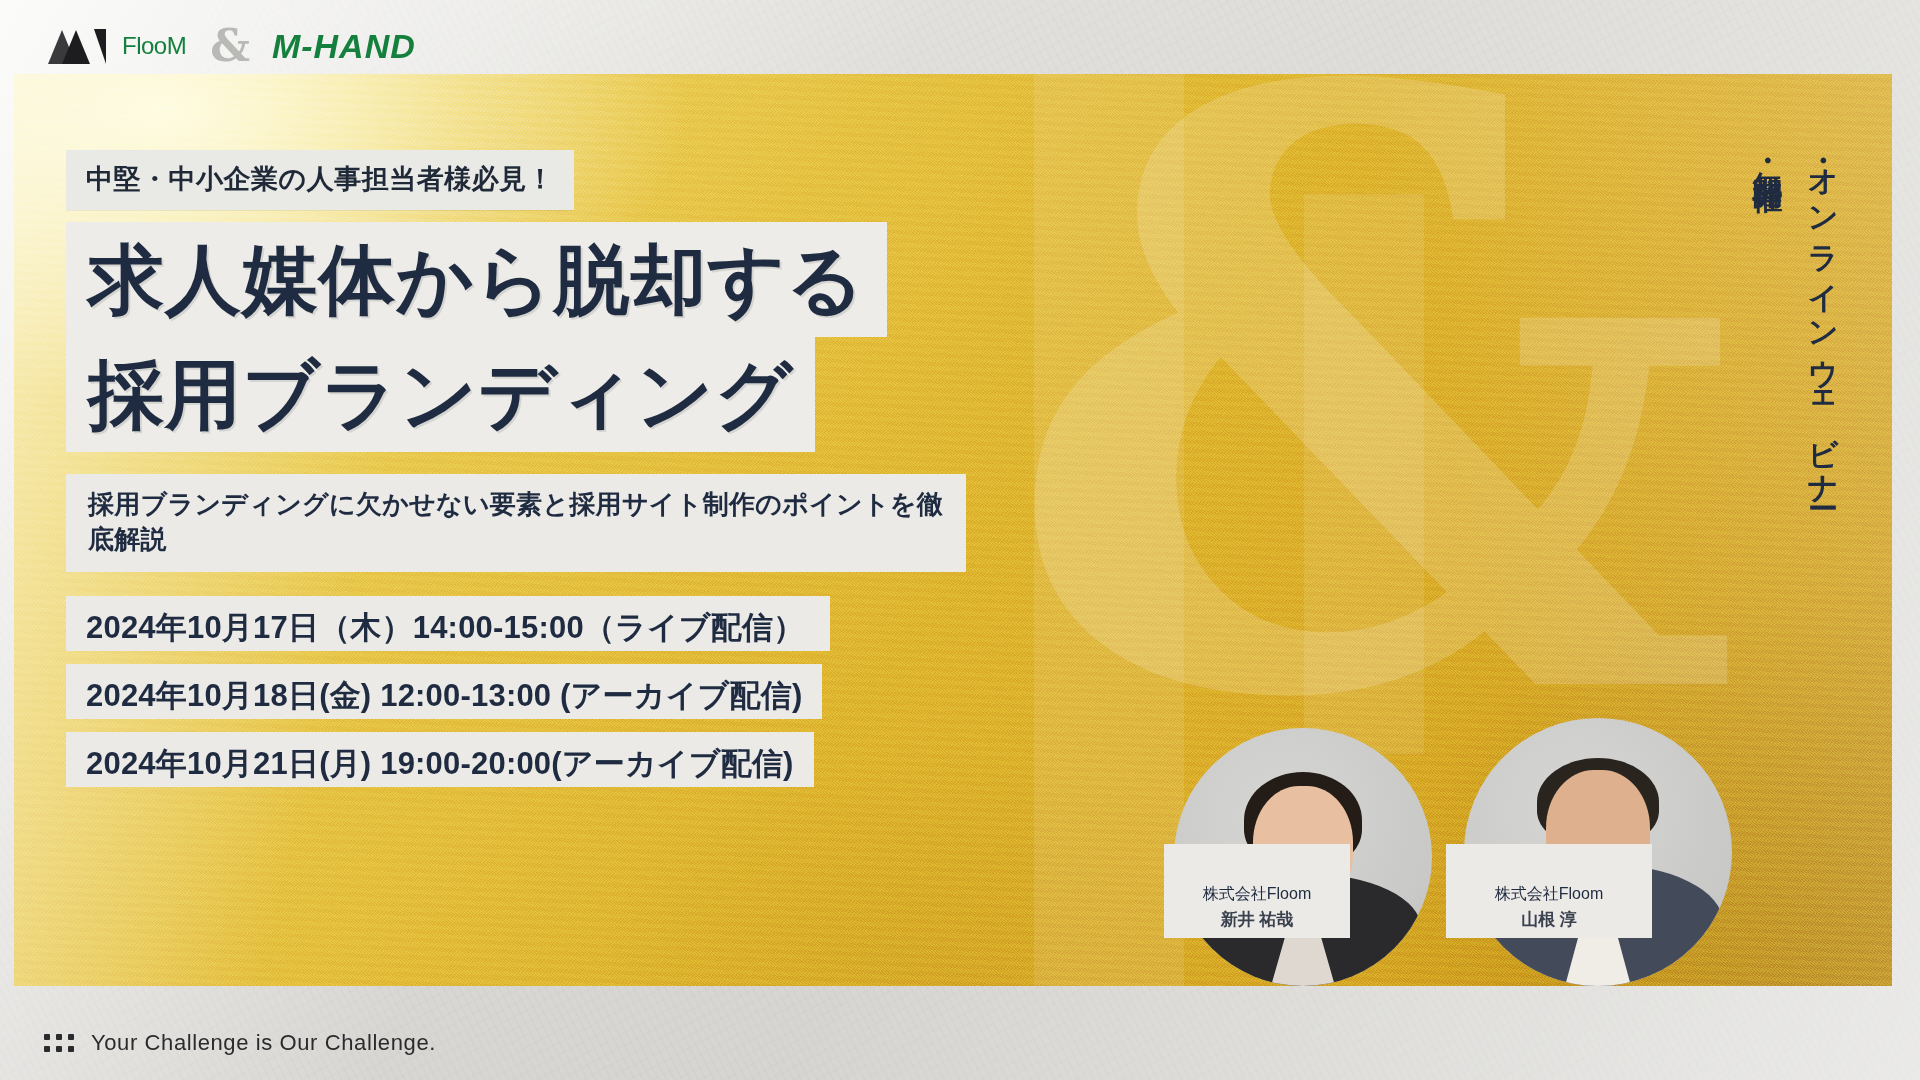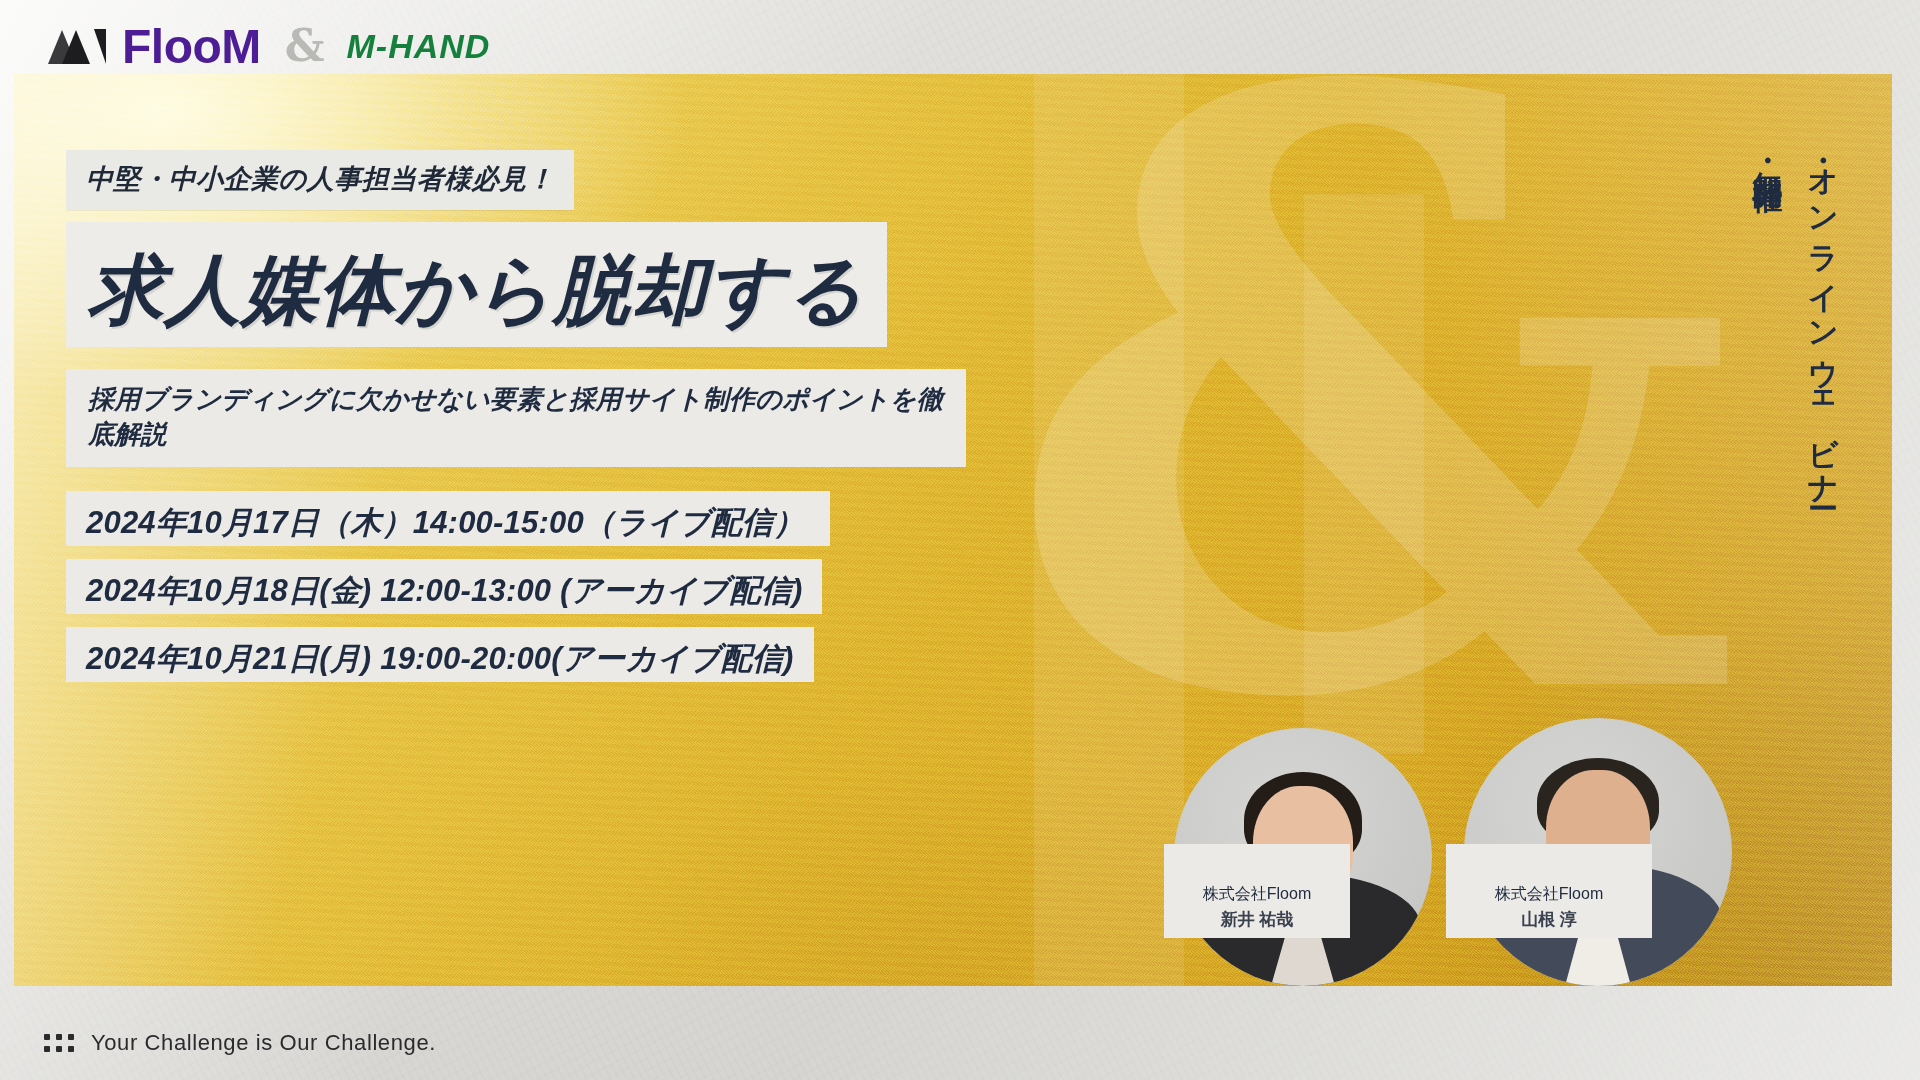--- a/index.html
+++ b/index.html
@@ -21,21 +21,21 @@
       linear-gradient(160deg,#e6e5e1 0%, #dcdbd7 40%, #d2d1cd 100%);
   }
 
   
   .header{
     position:absolute; top:0; left:0; width:1920px; height:92px;
     display:flex; align-items:center; padding-left:46px; gap:0;
   }
   .logo-mark{ width:62px; height:40px; position:relative; margin-right:14px; }
   .floom-word{
-    font-size:48px; font-weight:bold; color:#4c1d95; letter-spacing:-.5px;
+    font-size:24px; font-weight:normal; color:#15803d; letter-spacing:-.5px;
     font-family:"Liberation Sans",sans-serif;
   }
   .amp-sep{
     font-size:44px; font-weight:bold; color:#b9b9b6; margin:0 22px 0 24px;
     font-family:"DejaVu Serif",serif; line-height:1;
   }
   .mhand-word{
     font-size:34px; font-weight:bold; font-style:italic; color:#15803d;
     letter-spacing:1px; font-family:"Liberation Sans",sans-serif;
   }
@@ -71,34 +71,34 @@
     font-family:"DejaVu Serif",serif;
     color:rgba(255,255,255,.17);
     user-select:none; pointer-events:none;
   }
   .wm-band{
     position:absolute; pointer-events:none;
     background:rgba(255,255,255,.10);
   }
 
   
-  .content{ position:absolute; left:66px; top:150px; width:900px;font-style:italic; }
+  .content{ position:absolute; left:66px; top:150px; width:900px; }
 
   .chip{
     display:inline-block; background:#e9e9e6;
     padding:11px 20px 13px 20px;
     font-size:27px; font-weight:bold; color:#1f2937; letter-spacing:.5px;
     box-shadow:0 1px 0 rgba(0,0,0,.06);
   }
   .title-wrap{ margin-top:12px; }
   .title-line{
     display:inline-block; background:#edece9;
     color:#1f2b40; font-weight:bold;
     font-size:76px; line-height:1.17; letter-spacing:1px;
-    padding:24px 22px 12px 22px;
+    padding:14px 22px 12px 22px;
     text-shadow:2px 2px 0 rgba(0,0,0,.10);
   }
 
   .lead{
     display:inline-block; margin-top:22px; background:#eceae7;
     padding:13px 22px 15px 22px;
     font-size:26px; font-weight:bold; color:#1f2b40; letter-spacing:.3px;
   }
 
   .dates{ margin-top:24px; }
@@ -197,20 +197,21 @@
   <div class="gold-sheen"></div>
   <div class="wm-amp">&amp;</div>
   <div class="wm-band" style="left:1020px;top:0;width:150px;height:912px;"></div>
   <div class="wm-band" style="left:1290px;top:120px;width:120px;height:560px;"></div>
 
   <div class="content" style="left:52px;top:76px;">
     <div class="chip">中堅・中小企業の人事担当者様必見！</div>
 
     <div class="title-wrap">
       <div class="title-line">求人媒体から脱却する</div><br>
+      <div class="title-line">採用ブランディング</div>
     </div>
 
     <div class="lead">採用ブランディングに欠かせない要素と採用サイト制作のポイントを徹底解説</div>
 
     <div class="dates">
       <div class="date-row r1">2024年10月17日（木）14:00-15:00（ライブ配信）</div><br>
       <div class="date-row">2024年10月18日(金) 12:00-13:00 (アーカイブ配信)</div><br>
       <div class="date-row">2024年10月21日(月) 19:00-20:00(アーカイブ配信)</div>
     </div>
   </div>

